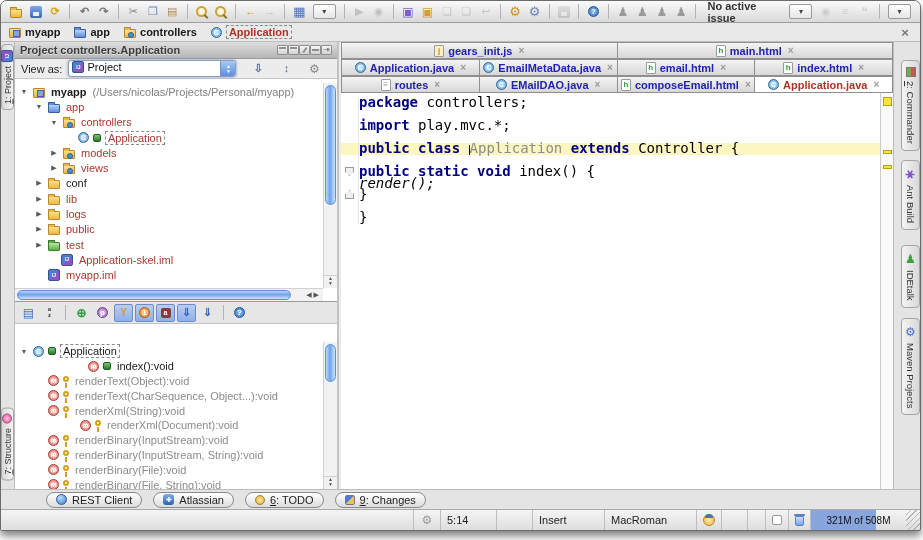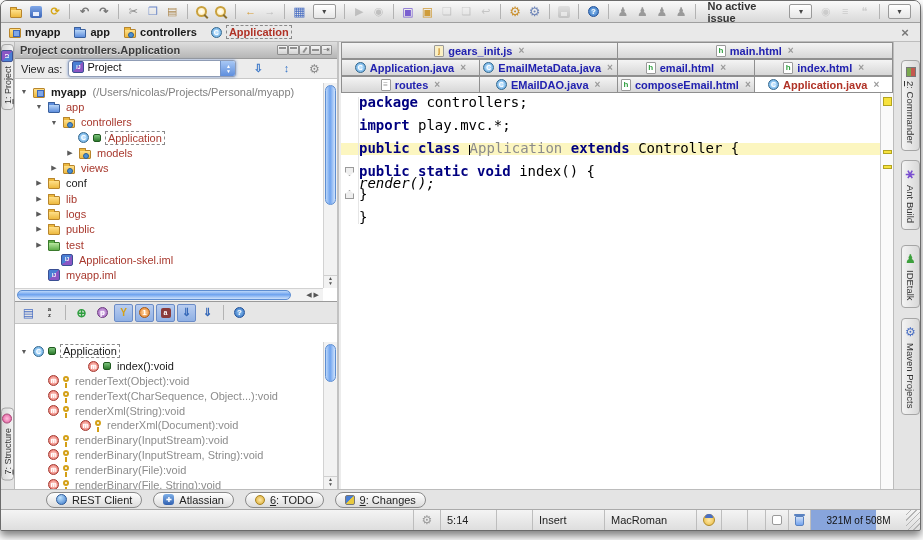--- a/index.html
+++ b/index.html
@@ -382,21 +382,21 @@
               <span class="exp">▼</span>
               <span class="icon ic-package-open foldr f-pkg"></span>
               <span class="tlabel">controllers</span>
             </div>
             <div class="trow c-red sel" style="padding-left: 49px;">
               <span class="exp"></span>
               <span class="icon ic-class circ"></span>
               <span class="icon ic-key-green"></span>
               <span class="tlabel">Application</span>
             </div>
-            <div class="trow c-red" style="padding-left: 34px; margin-left: 16px;">
+            <div class="trow c-red" style="padding-left: 34px;">
               <span class="exp">▶</span>
               <span class="icon ic-package foldr f-pkg"></span>
               <span class="tlabel">models</span>
             </div>
             <div class="trow c-red" style="padding-left: 34px;">
               <span class="exp">▶</span>
               <span class="icon ic-package foldr f-pkg"></span>
               <span class="tlabel">views</span>
             </div>
             <div class="trow c-dark" style="padding-left: 19px;">

